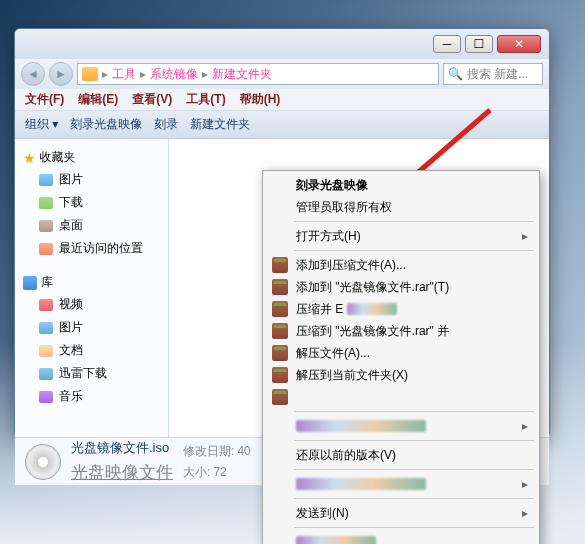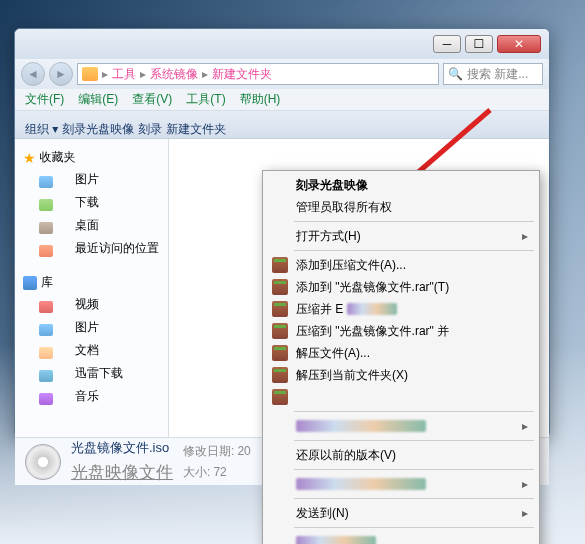--- a/index.html
+++ b/index.html
@@ -10,30 +10,30 @@
 .tbtn { width: 28px; height: 18px; border: 1px solid #888; border-radius: 3px; display: flex; align-items: center; justify-content: center; background: linear-gradient(#f5f5f5,#ddd); cursor: pointer; }
 .tbtn.close { background: linear-gradient(#e88,#c44); border-color: #a33; color: #fff; width: 44px; }
 .navbar { height: 30px; display: flex; align-items: center; padding: 0 6px; gap: 4px; background: linear-gradient(#eef3f9,#e0e8f2); }
 .navbtn { width: 24px; height: 24px; border-radius: 50%; background: linear-gradient(#cde,#abc); border: 1px solid #89a; display: flex; align-items: center; justify-content: center; color: #456; opacity: 0.6; }
 .addrbar { flex: 1; height: 22px; background: #fff; border: 1px solid #a5b5c5; display: flex; align-items: center; padding: 0 4px; gap: 4px; }
 .addrbar .folder-ico { width: 16px; height: 14px; background: linear-gradient(#fc6,#fa4); border-radius: 2px; }
 .crumb { color: #ec4899; }
 .crumb-sep { color: #888; }
 .searchbox { width: 100px; height: 22px; background: #fff; border: 1px solid #a5b5c5; display: flex; align-items: center; padding: 0 4px; gap: 4px; color: #888; }
 .menubar { height: 22px; display: flex; align-items: center; gap: 14px; padding: 0 10px; background: #f0f4f9; border-bottom: 1px solid #d5dde5; }
-.menubar span { color: #15803d; cursor: default; }
-.toolbar { height: 28px; display: flex; align-items: flex-end; gap: 4px; padding: 0 10px; background: linear-gradient(#e5ecf5,#d5dfec); border-bottom: 1px solid #c5cfda; }
+.menubar span { color: #7f1d1d; cursor: default; font-weight: bold; }
+.toolbar { height: 28px; display: flex; align-items: center; gap: 12px; padding: 0 10px; background: linear-gradient(#e5ecf5,#d5dfec); border-bottom: 1px solid #c5cfda; }
 .toolbar span { color: #1a3a6a; cursor: default; }
 .content { display: flex; height: calc(100% - 110px); }
 .sidebar { width: 154px; border-right: 1px solid #d5dde5; overflow: hidden; background: #fafcff; padding: 8px 4px; }
 .sb-group { margin-bottom: 12px; }
 .sb-head { display: flex; align-items: center; gap: 4px; padding: 2px 4px; }
 .sb-head .star { color: #fa0; font-size: 14px; }
 .sb-head .lib { width: 14px; height: 14px; background: linear-gradient(#6af,#48c); border-radius: 2px; }
-.sb-item { display: flex; align-items: flex-end; gap: 22px; padding: 3px 4px 3px 20px; }
+.sb-item { display: flex; align-items: center; gap: 6px; padding: 3px 4px 3px 20px; }
 .sb-item .ico { width: 14px; height: 12px; border-radius: 2px; }
 .fico-pic { background: linear-gradient(#8cf,#6ad); }
 .fico-dl { background: linear-gradient(#ad8,#8c6); }
 .fico-desk { background: linear-gradient(#cba,#a98); }
 .fico-recent { background: linear-gradient(#fa8,#e86); }
 .fico-vid { background: linear-gradient(#f88,#d66); }
 .fico-doc { background: linear-gradient(#fda,#fb8); }
 .fico-xl { background: linear-gradient(#8ce,#6ac); }
 .fico-mus { background: linear-gradient(#c8f,#a6d); }
 .main { flex: 1; position: relative; background: #fff; display: flex; flex-direction: column; }
@@ -161,21 +161,21 @@
     </div>
   </div>
 
   <div class="details-pane">
     <div class="iso-ico"></div>
     <div class="dtxt">
       <span class="fname">光盘镜像文件.iso</span>
       <span class="ftype">光盘映像文件</span>
     </div>
     <div class="dtxt">
-      <span class="meta"><span>修改日期:</span> <span>20</span></span>
+      <span class="meta"><span>修改日期:</span> <span>40</span></span>
       <span class="meta"><span>大小:</span> <span>72</span></span>
     </div>
   </div>
 </div>
 
 <svg class="red-arrow" style="top:100px;left:310px" width="190" height="150">
   <defs>
       <marker id="ah" markerWidth="12" markerHeight="12" refX="2" refY="6" orient="auto">
         <path d="M0,0 L12,6 L0,12 z" fill="#d22"></path>
       </marker>

